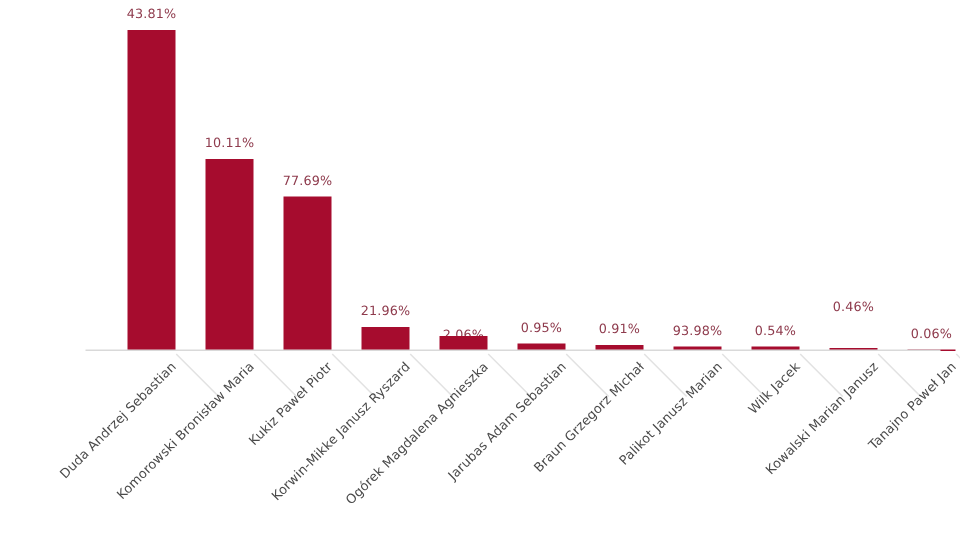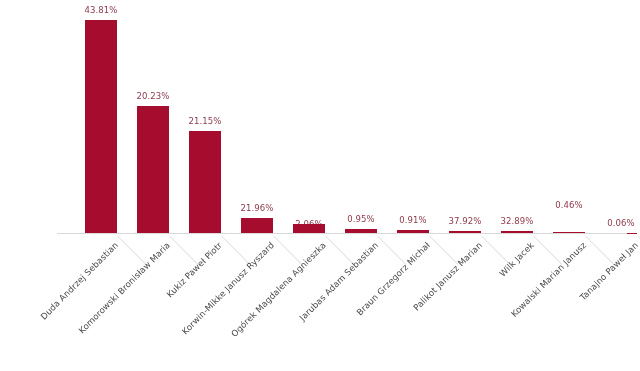--- a/index.html
+++ b/index.html
@@ -101,49 +101,49 @@
 <body>
 
 <div id="chart-root">
 
   <div class="plot-area">
     <div class="bar-group" style="left:85px;">
       <div class="bar-value" style="bottom: 219.3px;">43.81%</div>
       <div class="bar" style="height: 214.3px;"></div>
     </div>
     <div class="bar-group" style="left:137px;">
-      <div class="bar-value" style="bottom: 132.6px;">20.23%</div>
+      <div class="bar-value" style="bottom: 132.6px;">10.11%</div>
       <div class="bar" style="height: 127.6px;"></div>
     </div>
     <div class="bar-group" style="left:189px;">
-      <div class="bar-value" style="bottom: 108.5px;">21.15%</div>
+      <div class="bar-value" style="bottom: 108.5px;">77.69%</div>
       <div class="bar" style="height: 103.5px;"></div>
     </div>
     <div class="bar-group" style="left:241px;">
       <div class="bar-value" style="bottom: 21px;">21.96%</div>
       <div class="bar" style="height: 16px;"></div>
     </div>
     <div class="bar-group" style="left:293px;">
       <div class="bar-value" style="bottom: 5px; margin-top: 21px;">2.06%</div>
       <div class="bar" style="height: 10.1px;"></div>
     </div>
     <div class="bar-group" style="left:345px;">
       <div class="bar-value" style="bottom: 9.6px; margin-top: 37px;">0.95%</div>
       <div class="bar" style="height: 4.6px;"></div>
     </div>
     <div class="bar-group" style="left:397px;">
       <div class="bar-value" style="bottom: 9.5px; margin-top: 47px;">0.91%</div>
       <div class="bar" style="height: 4.5px;"></div>
     </div>
     <div class="bar-group" style="left:449px;">
-      <div class="bar-value" style="bottom: 8.5px;">37.92%</div>
+      <div class="bar-value" style="bottom: 8.5px;">93.98%</div>
       <div class="bar" style="height: 3.5px;"></div>
     </div>
     <div class="bar-group" style="left:501px;">
-      <div class="bar-value" style="bottom: 7.6px;">32.89%</div>
+      <div class="bar-value" style="bottom: 7.6px;">0.54%</div>
       <div class="bar" style="height: 2.6px;"></div>
     </div>
     <div class="bar-group" style="left:553px;">
       <div class="bar-value" style="bottom: 24px;">0.46%</div>
       <div class="bar" style="height: 2.3px;"></div>
     </div>
     <div class="bar-group" style="left:605px;">
       <div class="bar-value" style="bottom: 6px;">0.06%</div>
       <div class="bar" style="height: 1px;"></div>
     </div>

